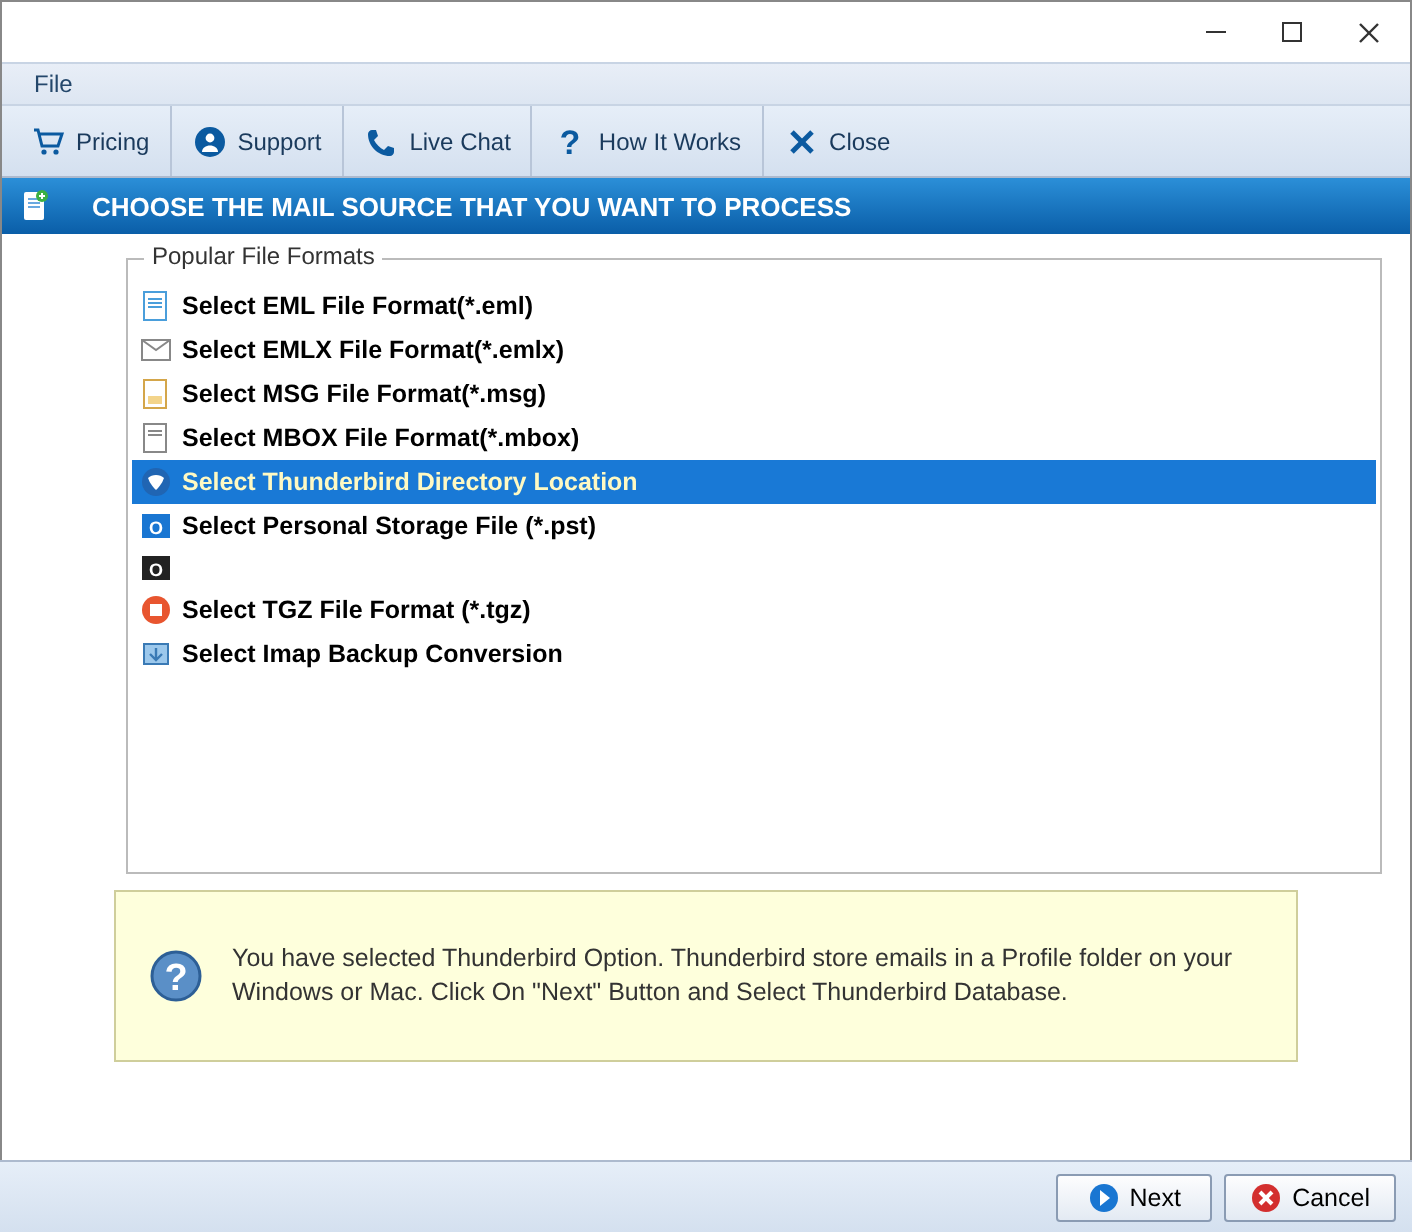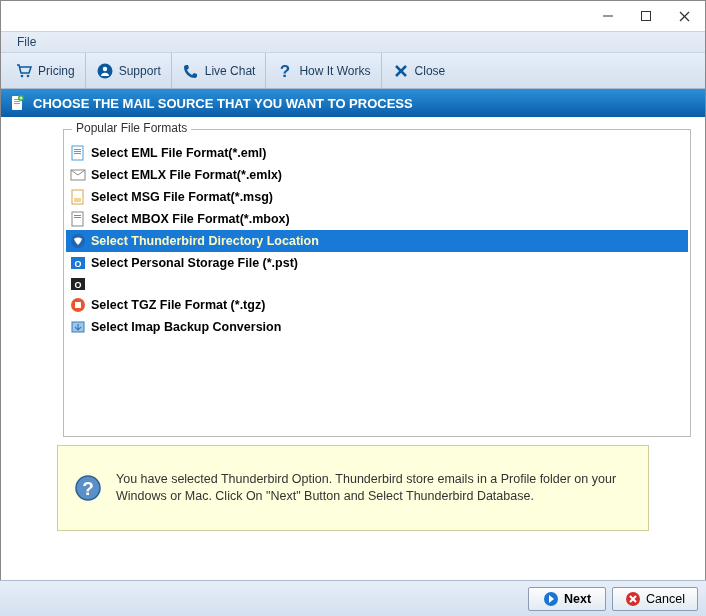--- a/index.html
+++ b/index.html
@@ -5,33 +5,33 @@
 * { box-sizing: border-box; margin: 0; padding: 0; }
 body { font-family: "Segoe UI", Tahoma, sans-serif; font-size: 12px; background: #fff; width: 706px; height: 616px; overflow: hidden; border: 1px solid #888; }
 .titlebar { height: 30px; background: #fff; display: flex; justify-content: flex-end; align-items: center; padding: 0 2px; }
 .titlebar .win-btn { width: 38px; height: 28px; display: flex; align-items: center; justify-content: center; cursor: pointer; }
 .menubar { height: 22px; background: linear-gradient(#e8eef7, #dde6f2); border-top: 1px solid #c8d4e4; border-bottom: 1px solid #c8d4e4; padding-left: 10px; display: flex; align-items: center; }
 .menu-item { color: #24476b; cursor: pointer; padding: 2px 6px; }
 .toolbar { height: 36px; background: linear-gradient(#e6eef8, #d4e0ef); display: flex; align-items: center; padding: 0 4px; border-bottom: 1px solid #adbace; }
 .tool-btn { display: flex; align-items: center; gap: 5px; padding: 4px 10px; border-right: 1px solid #b8c5d8; cursor: pointer; color: #1a3a5c; height: 100%; }
 .tool-btn:last-child { border-right: none; }
 .tool-icon { width: 18px; height: 18px; display: flex; align-items: center; justify-content: center; }
-.header-bar { height: 28px; background: linear-gradient(#2b8fd8, #0a5ea8); color: #fff; display: flex; align-items: center; padding-left: 8px; font-weight: bold; font-size: 13px; gap: 8px; }
+.header-bar { height: 28px; background: linear-gradient(#2b8fd8, #0a5ea8); color: #fff; display: flex; align-items: center; padding-left: 8px; font-weight: bold; font-size: 13px; gap: 21px; }
 .content { padding: 12px 14px 6px 14px; }
 .fieldset { border: 1px solid #bbb; position: relative; padding: 12px 2px 10px 2px; height: 308px; margin-left: 48px; }
 .fieldset .legend { position: absolute; top: -9px; left: 8px; background: #fff; padding: 0 4px; color: #333; font-size: 12px; }
 .format-list { }
 .format-item { display: flex; align-items: center; gap: 5px; padding: 2px 4px; font-weight: bold; color: #000; cursor: pointer; font-size: 12.5px; line-height: 18px; }
 .format-item.selected { background: #1979d6; color: #fef9c3; }
 .format-icon { width: 16px; height: 16px; flex-shrink: 0; }
 .info-box { margin: 8px 42px 0 42px; background: #feffdc; border: 1px solid #cfce9b; padding: 14px 16px; display: flex; align-items: center; gap: 14px; color: #333; font-size: 12.5px; line-height: 1.35; height: 86px; }
 .info-icon { width: 28px; height: 28px; flex-shrink: 0; }
 .footer { position: absolute; bottom: 0; left: 0; right: 0; height: 36px; background: linear-gradient(#e6eef8, #d4e0ef); border-top: 1px solid #adbace; display: flex; justify-content: flex-end; align-items: center; padding: 0 8px; gap: 6px; }
 .btn { display: flex; align-items: center; gap: 5px; border: 1px solid #8a9bb3; background: linear-gradient(#fdfdfe, #e3eaf3); padding: 3px 12px; cursor: pointer; font-size: 12.5px; border-radius: 2px; min-width: 78px; justify-content: center; }
-.btn-primary { font-weight: bold; }
+.btn-primary { font-weight: normal; }
 svg { display: block; }
 </style>
 </head>
 <body>
 
 <div class="titlebar">
   <div class="win-btn">
     <svg width="10" height="10">
         <line x1="0" y1="5" x2="10" y2="5" stroke="#333" stroke-width="1"></line>
       </svg>

